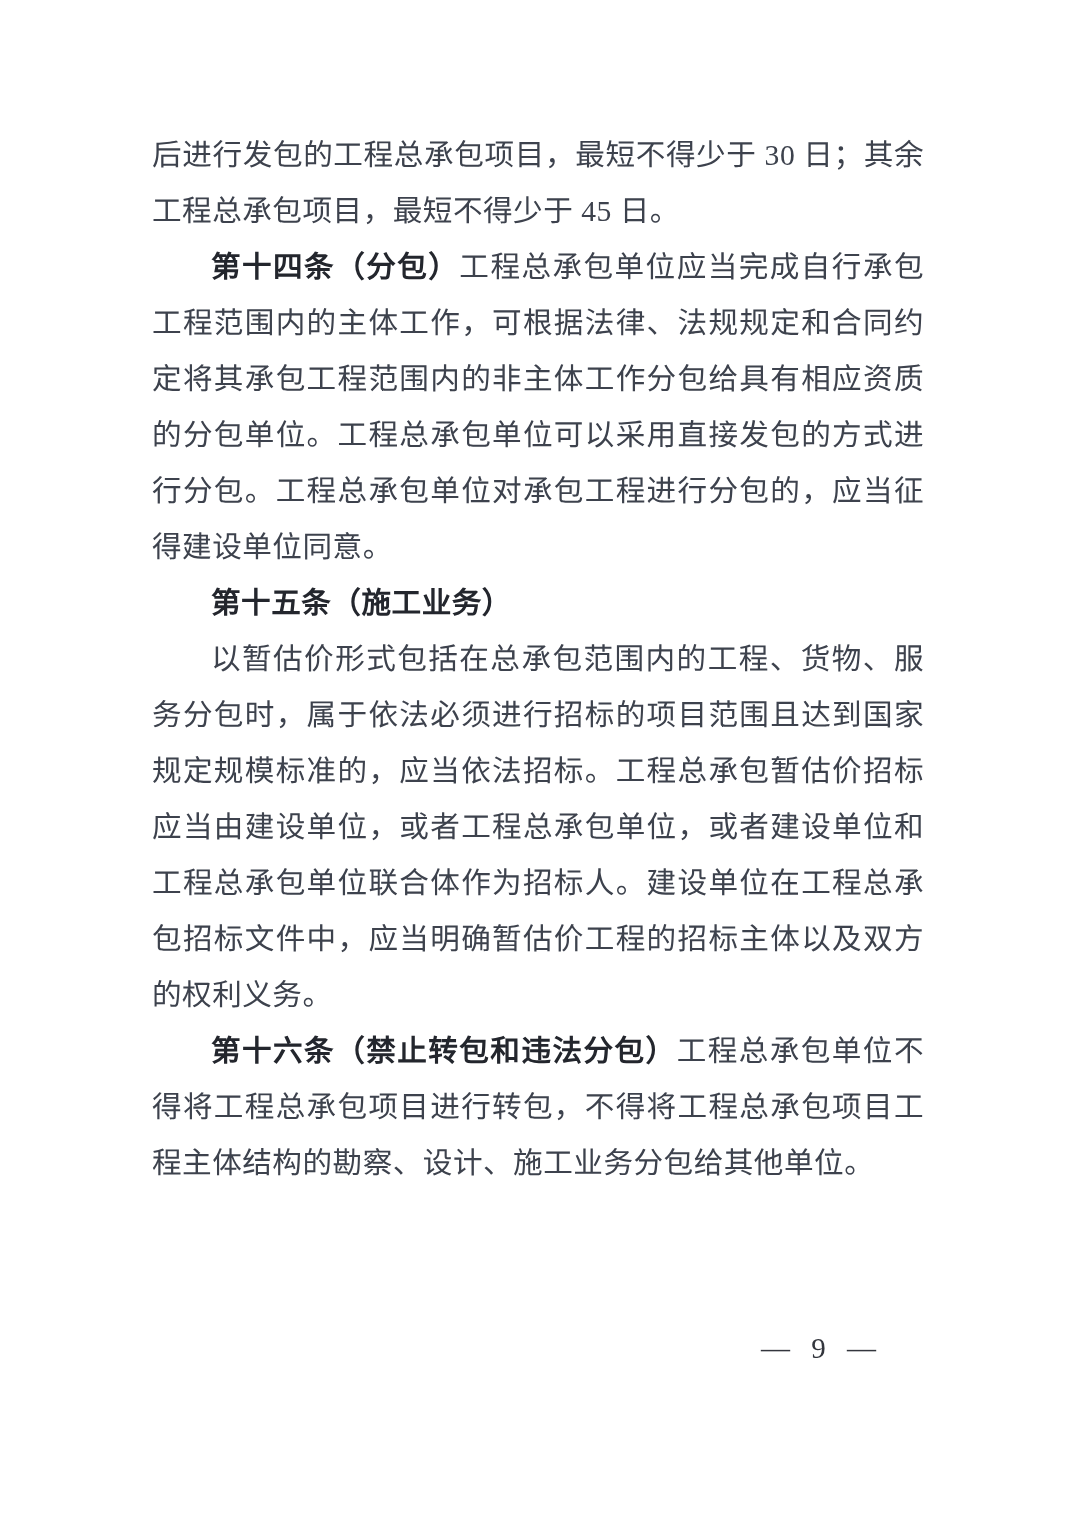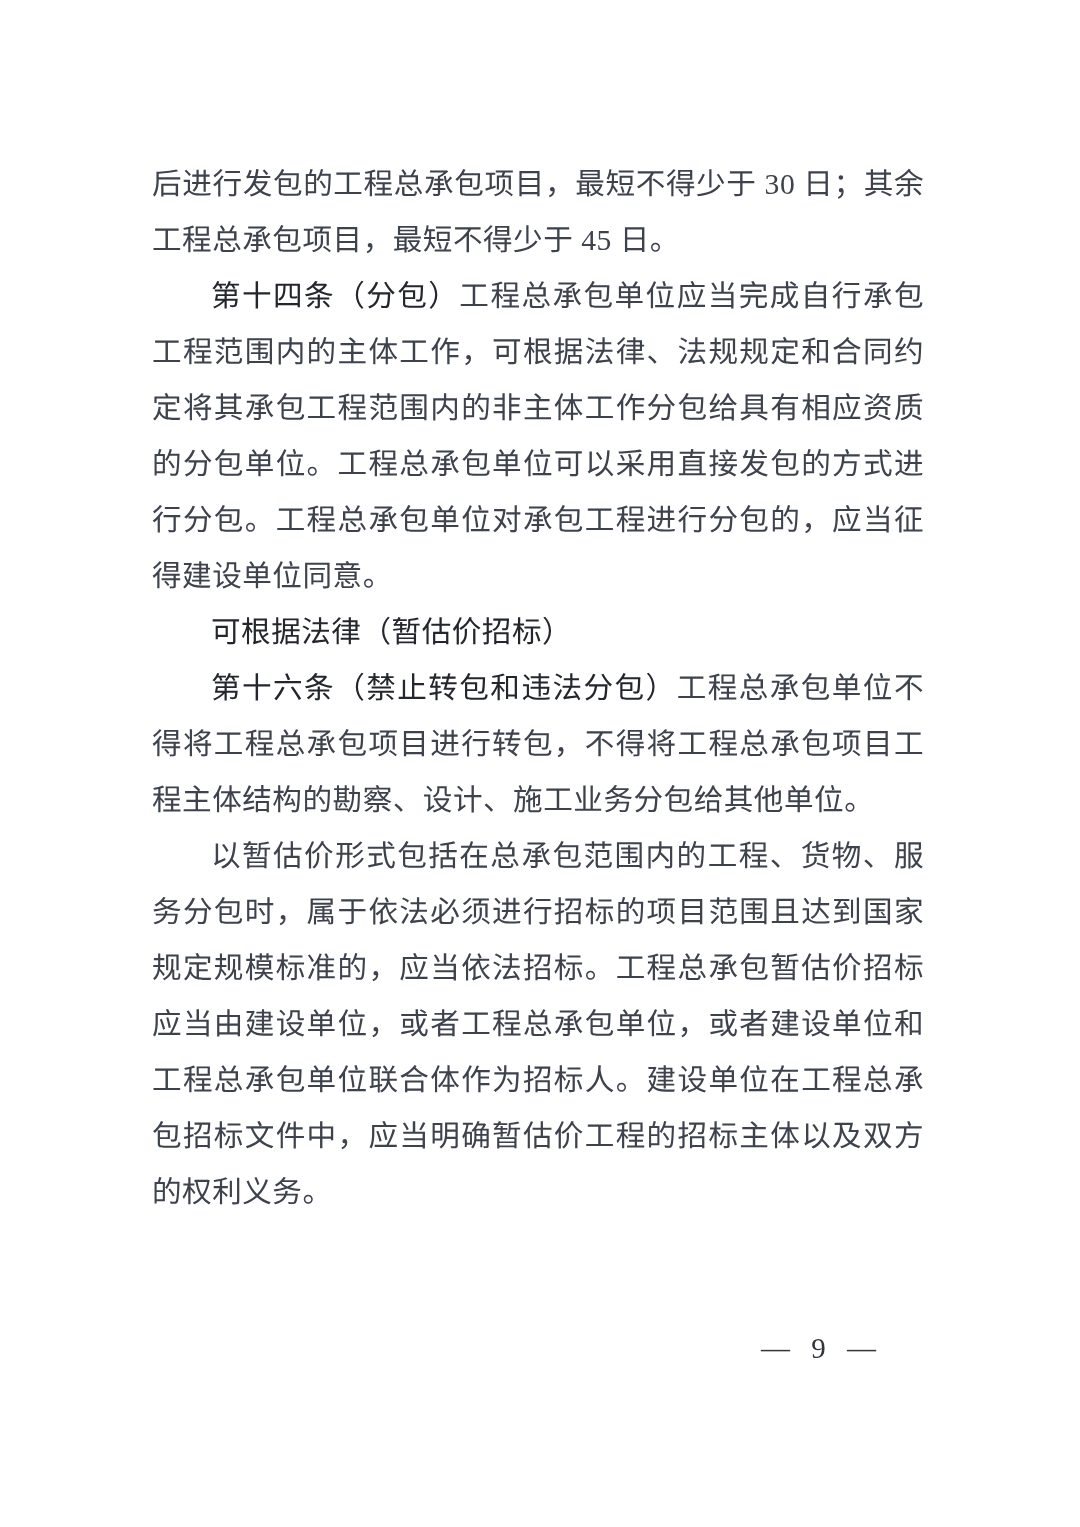--- a/index.html
+++ b/index.html
@@ -11,38 +11,38 @@
     position: relative;
     width: 1080px;
     height: 1527px;
     background: #ffffff;
     overflow: hidden;
     font-family: "Liberation Serif", "DejaVu Serif", serif;
   }
   .text-block {
     position: absolute;
     left: 152px;
-    top: 156px;
+    top: 127px;
     width: 772px;
     font-size: 29.6px;
     line-height: 56px;
     color: #3d424d;
     text-align: justify;
     text-justify: inter-ideograph;
     letter-spacing: 0.5px;
   }
   .para {
     margin: 0;
     padding: 0;
   }
   .para.indent {
     text-indent: 59px;
   }
   .run.bold {
-    font-weight: 400;
+    font-weight: 700;
     color: #23262d;
   }
   .page-number {
     position: absolute;
     top: 1331px;
     right: 200px;
     font-size: 29px;
     line-height: 34px;
     color: #33363d;
     letter-spacing: 4px;
@@ -53,23 +53,23 @@
 </head>
 <body>
 
 <main class="page">
   <section class="text-block">
 
     <p class="para"><span class="run">后进行发包的工程总承包项目，最短不得少于 30 日；其余工程总承包项目，最短不得少于 45 日。</span></p>
 
     <p class="para indent"><span class="run bold">第十四条（分包）</span><span class="run">工程总承包单位应当完成自行承包工程范围内的主体工作，可根据法律、法规规定和合同约定将其承包工程范围内的非主体工作分包给具有相应资质的分包单位。工程总承包单位可以采用直接发包的方式进行分包。工程总承包单位对承包工程进行分包的，应当征得建设单位同意。</span></p>
 
-    <p class="para indent"><span class="run bold">可根据法律（暂估价招标）</span></p>
+    <p class="para indent"><span class="run bold">第十五条（施工业务）</span></p>
+
+    <p class="para indent"><span class="run">以暂估价形式包括在总承包范围内的工程、货物、服务分包时，属于依法必须进行招标的项目范围且达到国家规定规模标准的，应当依法招标。工程总承包暂估价招标应当由建设单位，或者工程总承包单位，或者建设单位和工程总承包单位联合体作为招标人。建设单位在工程总承包招标文件中，应当明确暂估价工程的招标主体以及双方的权利义务。</span></p>
 
     <p class="para indent"><span class="run bold">第十六条（禁止转包和违法分包）</span><span class="run">工程总承包单位不得将工程总承包项目进行转包，不得将工程总承包项目工程主体结构的勘察、设计、施工业务分包给其他单位。</span></p>
-
-    <p class="para indent"><span class="run">以暂估价形式包括在总承包范围内的工程、货物、服务分包时，属于依法必须进行招标的项目范围且达到国家规定规模标准的，应当依法招标。工程总承包暂估价招标应当由建设单位，或者工程总承包单位，或者建设单位和工程总承包单位联合体作为招标人。建设单位在工程总承包招标文件中，应当明确暂估价工程的招标主体以及双方的权利义务。</span></p>
 
 
   </section>
 
   <footer class="page-number">— 9 —</footer>
 </main>
 
 </body></html>

